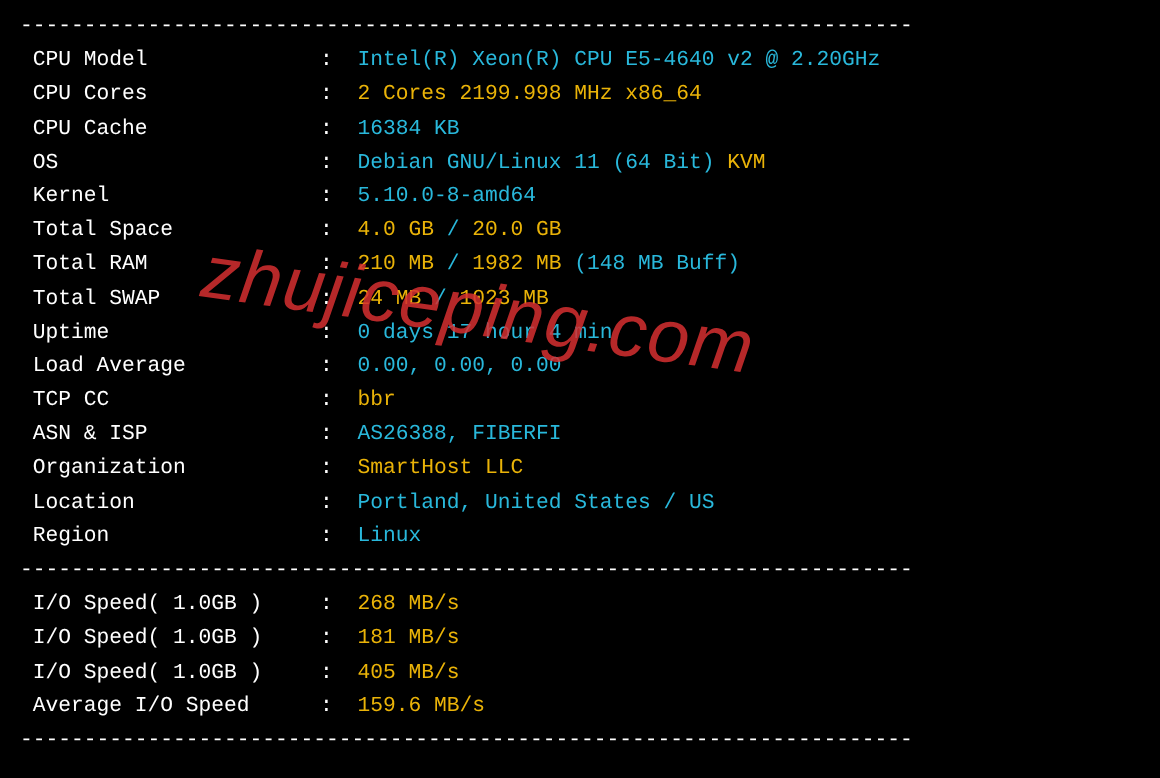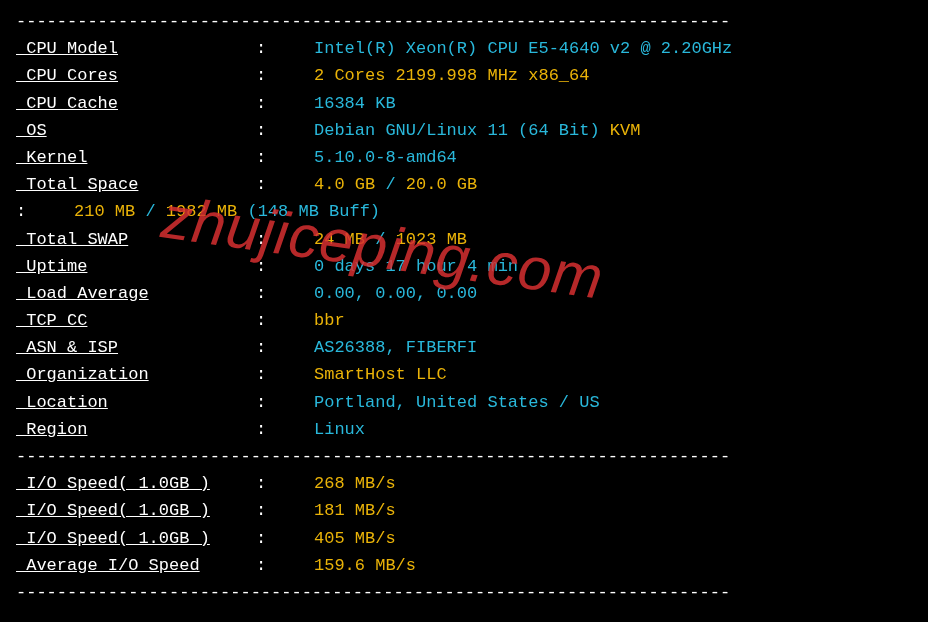--- a/index.html
+++ b/index.html
@@ -26,30 +26,28 @@
       letter-spacing: 0;
     }
     .row {
       display: flex;
       white-space: pre;
     }
     .label {
       color: #ffffff;
       width: 240px;
       flex-shrink: 0;
-      text-decoration: underline;
     }
     .colon {
       color: #ffffff;
       width: 30px;
       flex-shrink: 0;
     }
     .value {
       flex: 1;
-      margin-left: 28px;
     }
     .cyan {
       color: #29b8db;
     }
     .yellow {
       color: #eab308;
     }
     .watermark {
       position: absolute;
       top: 200px;
@@ -101,20 +99,21 @@
   <span class="value cyan">5.10.0-8-amd64</span>
 </div>
 
 <div class="row">
   <span class="label"> Total Space</span>
   <span class="colon">: </span>
   <span class="value"><span class="yellow">4.0 GB</span><span class="cyan"> / </span><span class="yellow">20.0 GB</span></span>
 </div>
 
 <div class="row">
+  <span class="label"> Total RAM</span>
   <span class="colon">: </span>
   <span class="value"><span class="yellow">210 MB</span><span class="cyan"> / </span><span class="yellow">1982 MB</span> <span class="cyan">(148 MB Buff)</span></span>
 </div>
 
 <div class="row">
   <span class="label"> Total SWAP</span>
   <span class="colon">: </span>
   <span class="value"><span class="yellow">24 MB</span><span class="cyan"> / </span><span class="yellow">1023 MB</span></span>
 </div>
 

